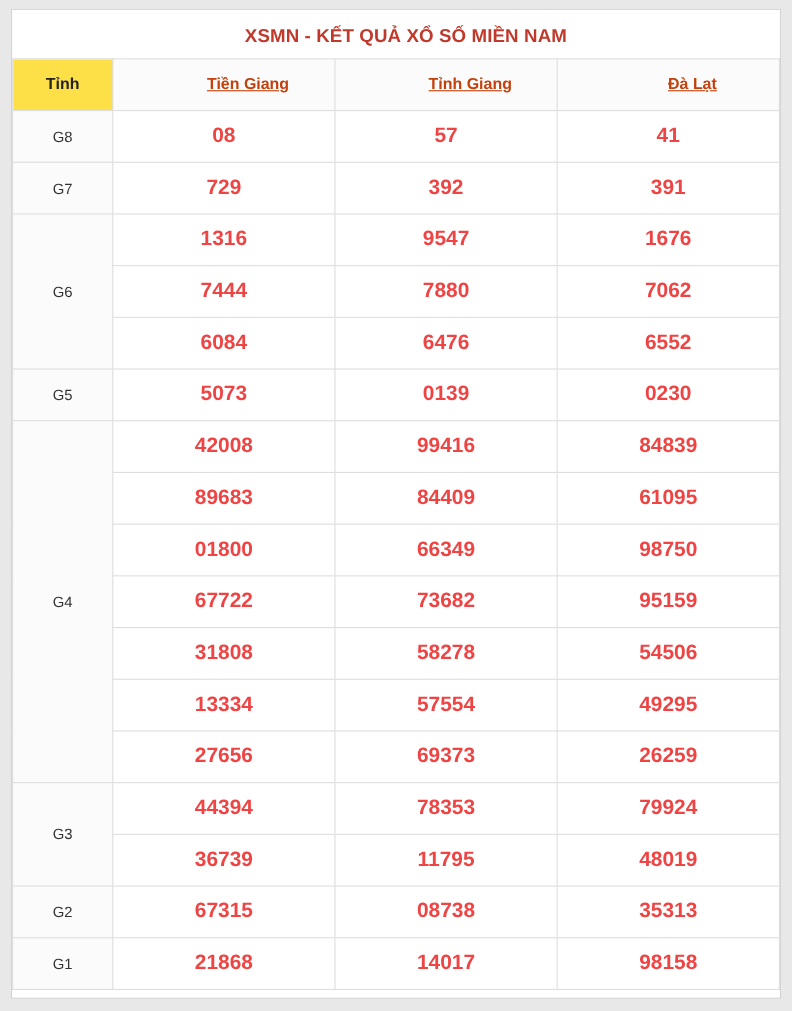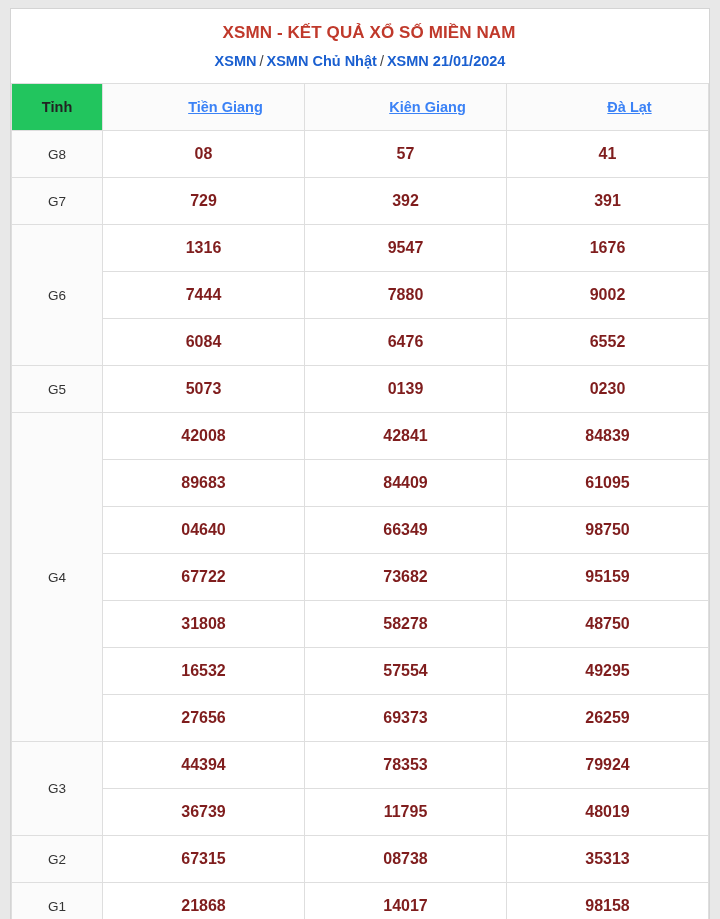--- a/index.html
+++ b/index.html
@@ -56,67 +56,64 @@
   table.results td, table.results th {
     border: 1px solid #dedede;
     text-align: center;
     vertical-align: middle;
   }
   table.results th.hdr-tinh {
     width: 88px;
     font-size: 14.5px;
     font-weight: bold;
     color: #222;
-    background: #22c55e;
+    background: #fde047;
     height: 44px;
   }
   table.results th.hdr-prov {
     font-size: 14.5px;
     font-weight: bold;
     color: #1a5fd0;
     background: #fbfbfb;
     height: 44px;
   }
   table.results th.hdr-prov a {
-    color: #3b82f6;
+    color: #c2410c;
     text-decoration: underline;
     margin-left: 44px;
   }
   td.prize-label {
     width: 88px;
     font-size: 13.5px;
     color: #333;
     background: #fbfbfb;
     margin-left: 31px;
   }
   td.num {
-    font-size: 16px;
-    font-weight: bold;
-    color: #7f1d1d;
+    font-size: 19px;
+    font-weight: bold;
+    color: #ef4444;
     height: 44px;
   }
 </style>
 </head>
 <body>
 
 <div id="page">
   <div class="card">
 
     <div class="title">XSMN - KẾT QUẢ XỔ SỐ MIỀN NAM</div>
 
-    <div class="breadcrumb">
-      <a href="#">XSMN</a><span class="sep">/</span><a href="#">XSMN Chủ Nhật</a><span class="sep">/</span><a href="#">XSMN 21/01/2024</a>
-    </div>
 
     <table class="results">
       <thead>
         <tr>
           <th class="hdr-tinh">Tỉnh</th>
           <th class="hdr-prov"><a href="#">Tiền Giang</a></th>
-          <th class="hdr-prov"><a href="#">Kiên Giang</a></th>
+          <th class="hdr-prov"><a href="#">Tỉnh Giang</a></th>
           <th class="hdr-prov"><a href="#">Đà Lạt</a></th>
         </tr>
       </thead>
       <tbody>
 
         <tr>
           <td class="prize-label" rowspan="1">G8</td>
           <td class="num">08</td>
           <td class="num">57</td>
           <td class="num">41</td>
@@ -131,63 +128,63 @@
 
         <tr>
           <td class="prize-label" rowspan="3">G6</td>
           <td class="num">1316</td>
           <td class="num">9547</td>
           <td class="num">1676</td>
         </tr>
         <tr>
           <td class="num">7444</td>
           <td class="num">7880</td>
-          <td class="num">9002</td>
+          <td class="num">7062</td>
         </tr>
         <tr>
           <td class="num">6084</td>
           <td class="num">6476</td>
           <td class="num">6552</td>
         </tr>
 
         <tr>
           <td class="prize-label" rowspan="1">G5</td>
           <td class="num">5073</td>
           <td class="num">0139</td>
           <td class="num">0230</td>
         </tr>
 
         <tr>
           <td class="prize-label" rowspan="7">G4</td>
           <td class="num">42008</td>
-          <td class="num">42841</td>
+          <td class="num">99416</td>
           <td class="num">84839</td>
         </tr>
         <tr>
           <td class="num">89683</td>
           <td class="num">84409</td>
           <td class="num">61095</td>
         </tr>
         <tr>
-          <td class="num">04640</td>
+          <td class="num">01800</td>
           <td class="num">66349</td>
           <td class="num">98750</td>
         </tr>
         <tr>
           <td class="num">67722</td>
           <td class="num">73682</td>
           <td class="num">95159</td>
         </tr>
         <tr>
           <td class="num">31808</td>
           <td class="num">58278</td>
-          <td class="num">48750</td>
-        </tr>
-        <tr>
-          <td class="num">16532</td>
+          <td class="num">54506</td>
+        </tr>
+        <tr>
+          <td class="num">13334</td>
           <td class="num">57554</td>
           <td class="num">49295</td>
         </tr>
         <tr>
           <td class="num">27656</td>
           <td class="num">69373</td>
           <td class="num">26259</td>
         </tr>
 
         <tr>

